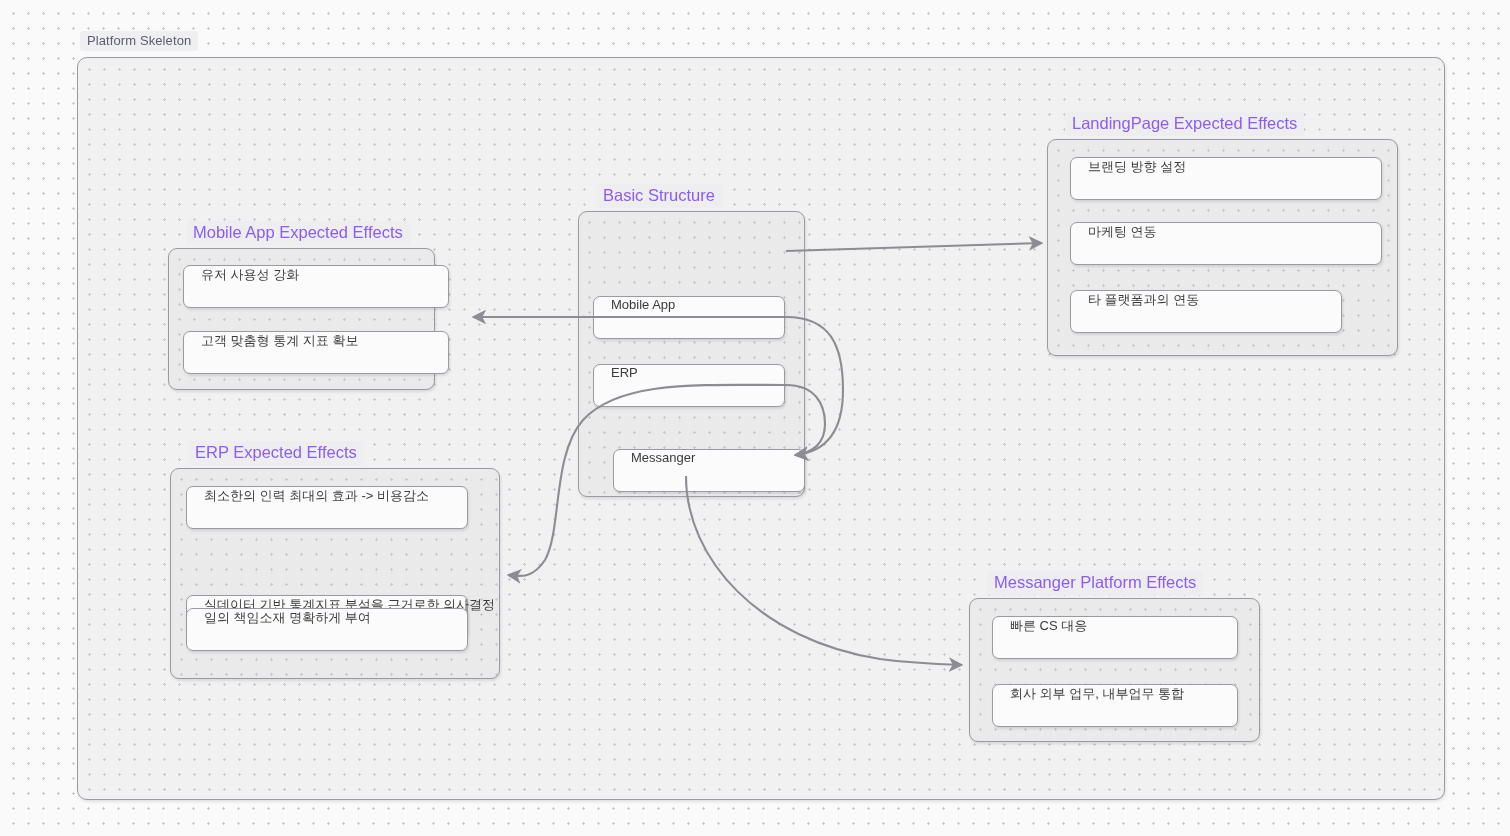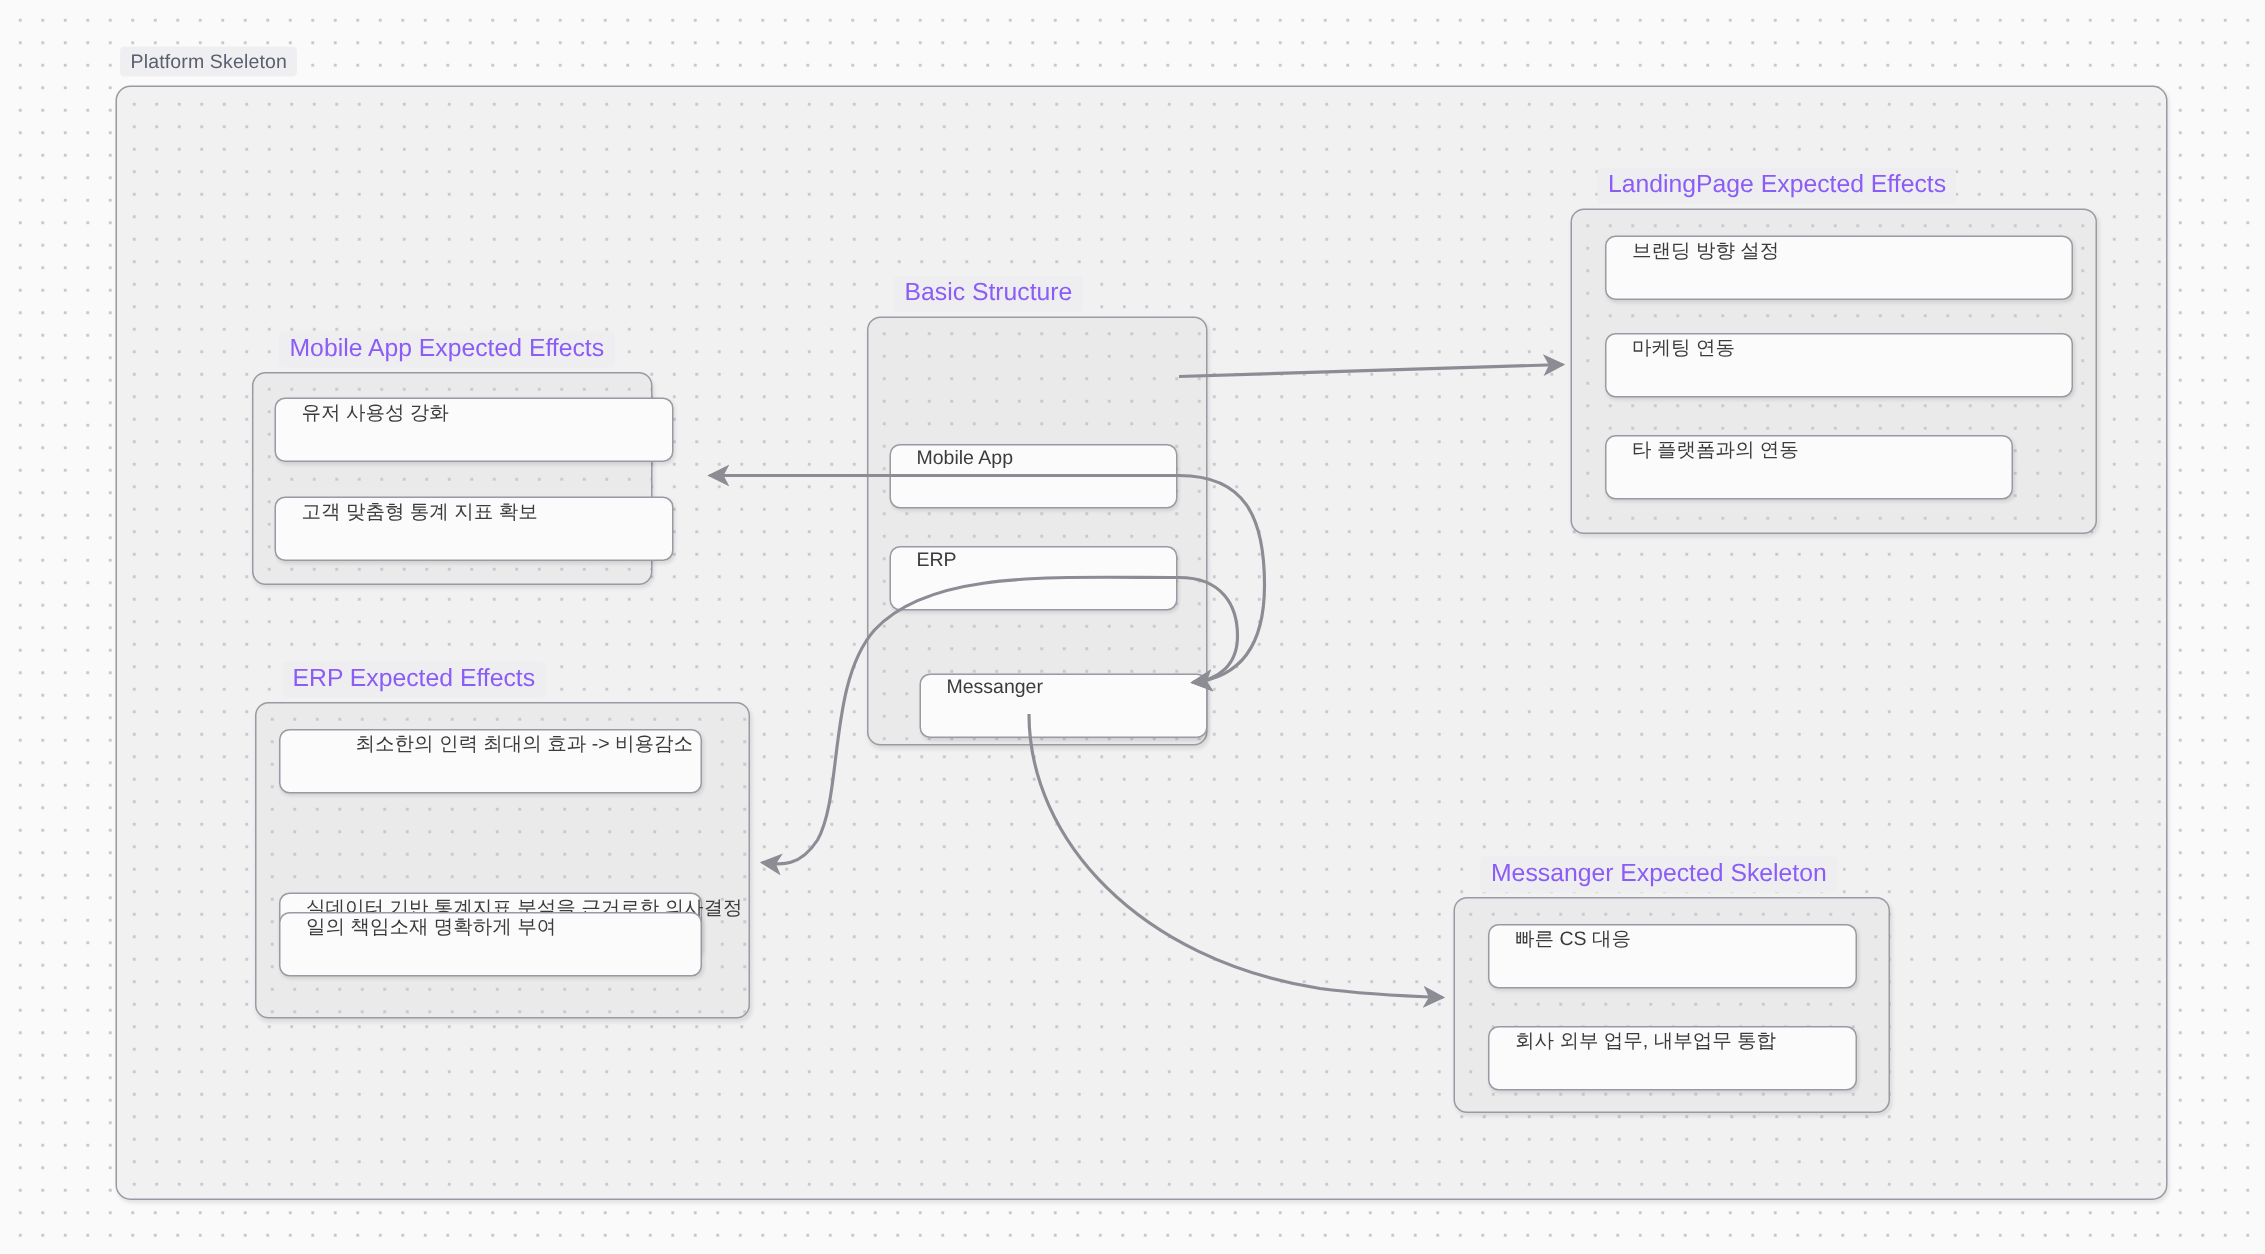--- a/index.html
+++ b/index.html
@@ -123,21 +123,21 @@
   <div class="card" style="left:14px; top:16px; width:266px; height:43px;">
     <span>유저 사용성 강화</span>
   </div>
   <div class="card" style="left:14px; top:82px; width:266px; height:43px;">
     <span>고객 맞춤형 통계 지표 확보</span>
   </div>
 </div>
 
 <div class="group" style="left:170px; top:468px; width:330px; height:211px;">
   <div class="group-label">ERP Expected Effects</div>
-  <div class="card" style="left:15px; top:17px; width:282px; height:43px;padding-left:33px;">
+  <div class="card" style="left:15px; top:17px; width:282px; height:43px;">
     <span>최소한의 인력 최대의 효과 -&gt; 비용감소</span>
   </div>
   <div class="card" style="left:15px; top:78px; width:282px; height:43px;margin-top:48px;">
     <span>실데이터 기반 통계지표 분석을 근거로한 의사결정</span>
   </div>
   <div class="card" style="left:15px; top:139px; width:282px; height:43px;">
     <span>일의 책임소재 명확하게 부여</span>
   </div>
 </div>
 
@@ -161,21 +161,21 @@
   </div>
   <div class="card" style="left:22px; top:82px; width:312px; height:43px;">
     <span>마케팅 연동</span>
   </div>
   <div class="card" style="left:22px; top:150px; width:272px; height:43px;">
     <span>타 플랫폼과의 연동</span>
   </div>
 </div>
 
 <div class="group" style="left:969px; top:598px; width:291px; height:144px;">
-  <div class="group-label">Messanger Expected Skeleton</div>
+  <div class="group-label">Messanger Platform Effects</div>
   <div class="card" style="left:22px; top:17px; width:246px; height:43px;">
     <span>빠른 CS 대응</span>
   </div>
   <div class="card" style="left:22px; top:85px; width:246px; height:43px;">
     <span>회사 외부 업무, 내부업무 통합</span>
   </div>
 </div>
 
 <svg id="connectors" viewBox="0 0 1510 836" xmlns="http://www.w3.org/2000/svg">
   <defs>

